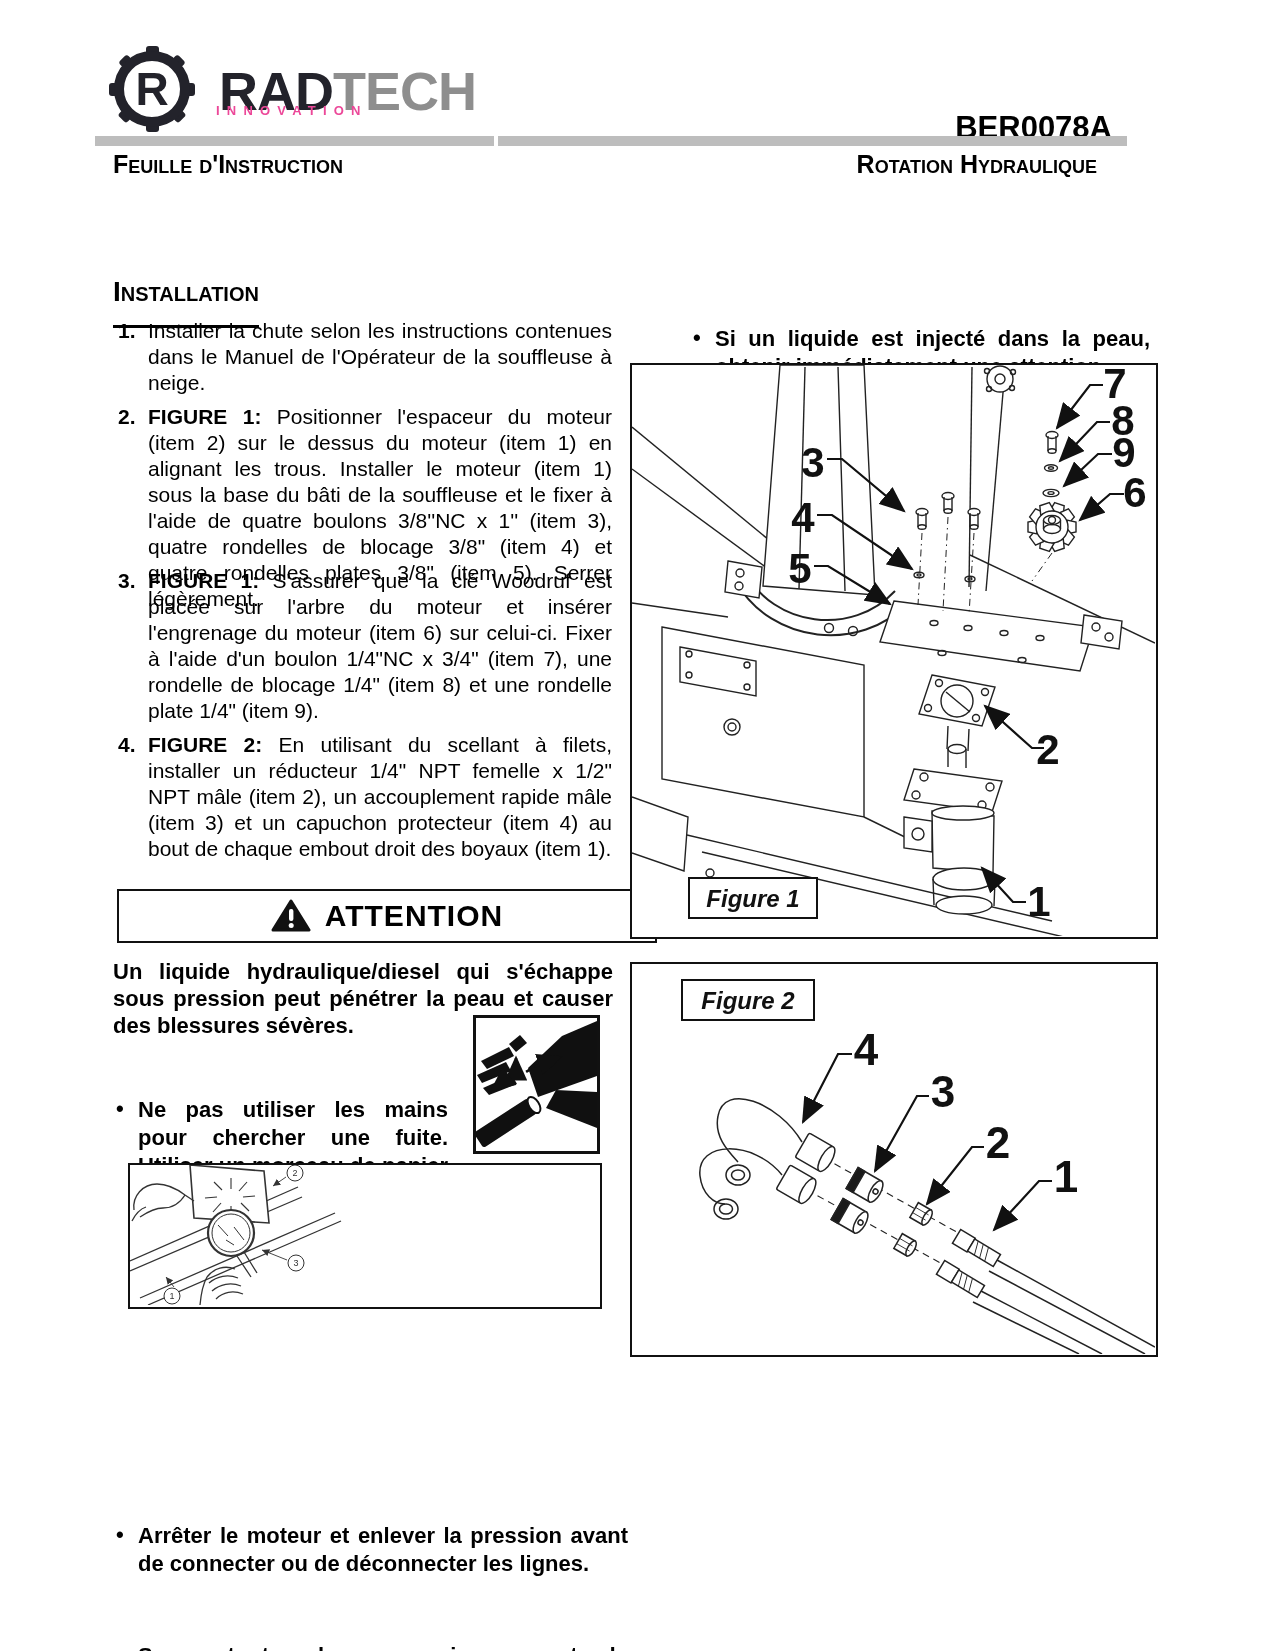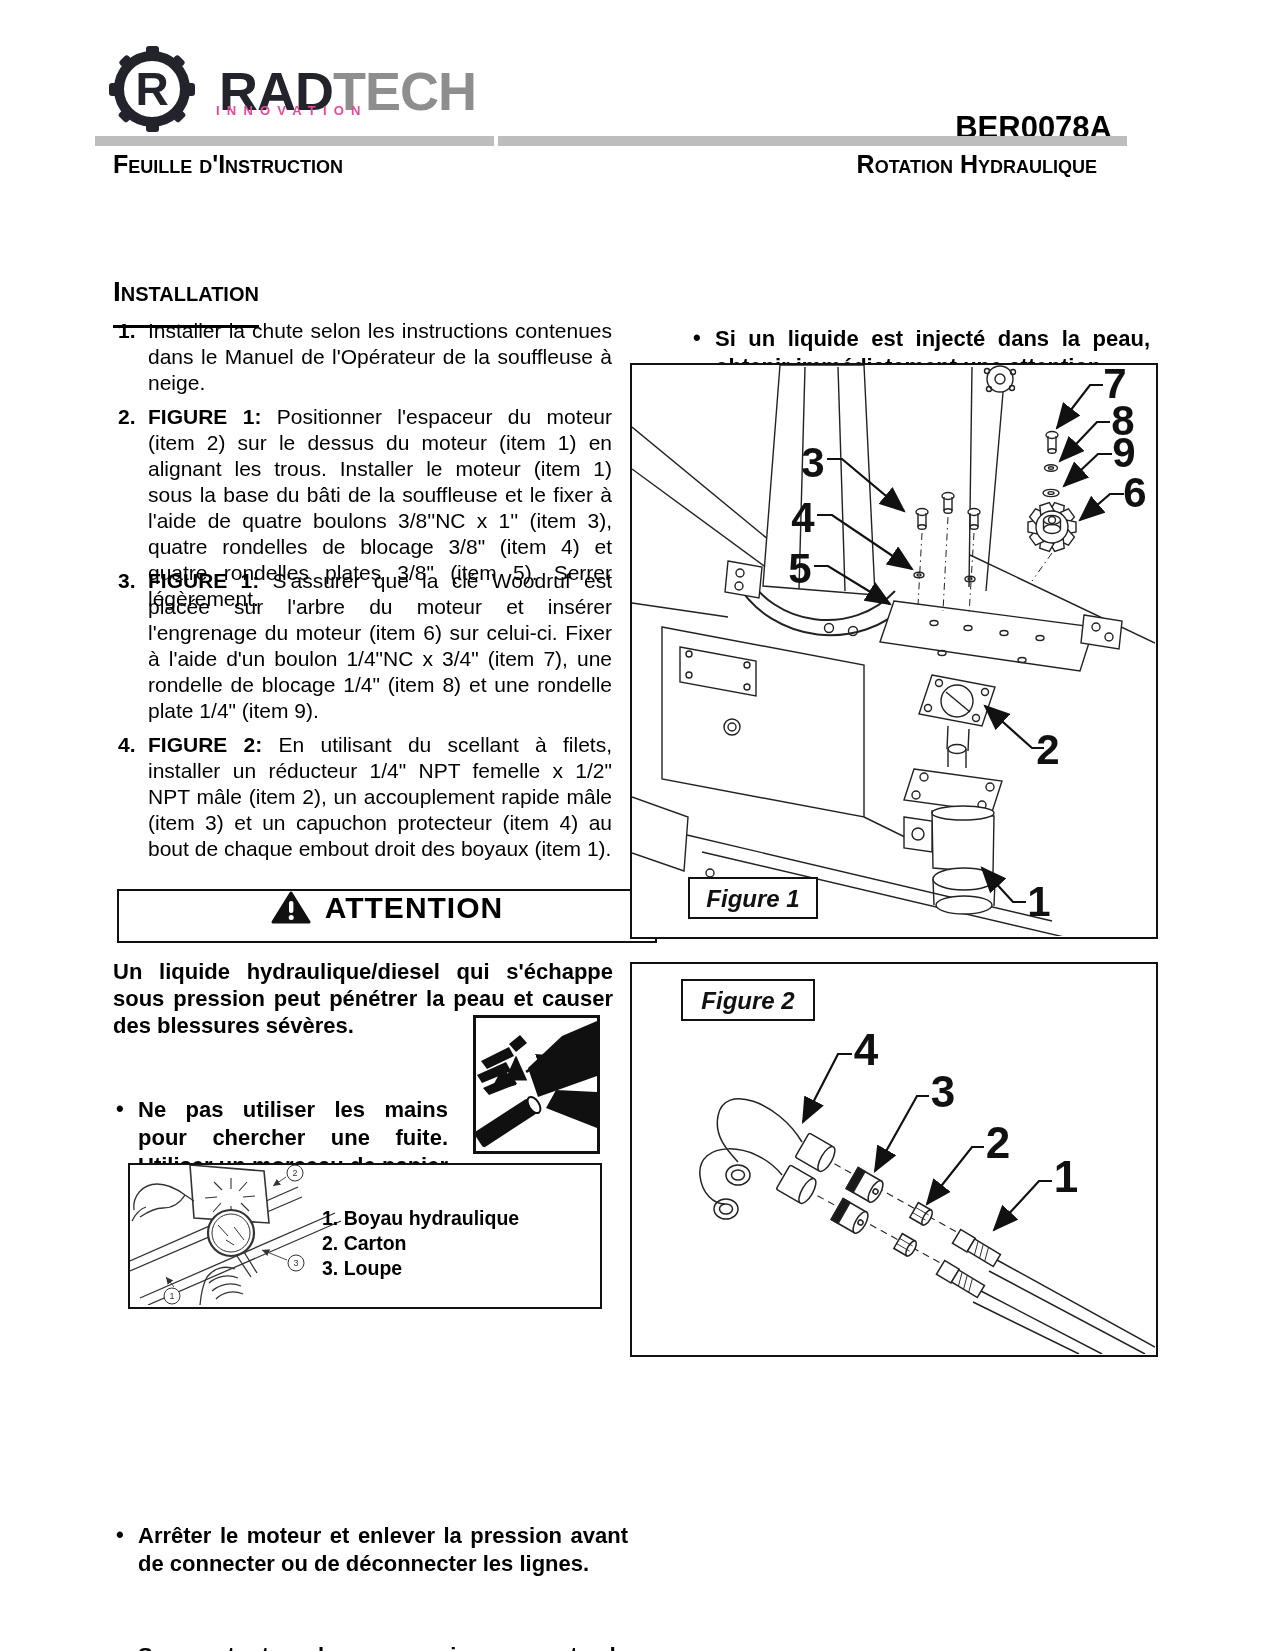--- a/index.html
+++ b/index.html
@@ -31,21 +31,21 @@
   
   .bullet-item{position:relative;padding-left:22px;font-weight:bold;text-align:justify;}
   .dot{position:absolute;left:0;top:-1px;}
   .safety-note{left:693px;top:325px;width:435px;font-size:22px;line-height:28px;z-index:1;}
   
   .figbox{background:#fff;border:2px solid #111;z-index:2;box-sizing:border-box;}
   .fig1{left:630px;top:363px;width:528px;height:576px;}
   .fig2{left:630px;top:962px;width:528px;height:395px;}
   
   .warn-box{left:117px;top:889px;width:540px;height:54px;border:2px solid #111;box-sizing:border-box;
-            display:flex;justify-content:center;gap:14px;}
+            display:flex;align-items:center;justify-content:center;gap:14px;}
   .warn-title{font-size:30px;font-weight:bold;letter-spacing:1px;}
   .warn-intro{left:113px;top:958px;width:500px;font-size:22px;line-height:27px;font-weight:bold;text-align:justify;}
   .no-hands{left:116px;top:1040px;width:332px;font-size:22px;line-height:28px;box-sizing:border-box;}
   .hand-img{left:473px;top:1015px;width:127px;height:139px;border:3px solid #111;box-sizing:border-box;background:#fff;}
   .leak-box{left:128px;top:1163px;width:474px;height:146px;border:2px solid #111;box-sizing:border-box;background:#fff;}
   .legend{left:322px;top:1206px;font-size:19.5px;line-height:25px;font-weight:bold;}
   .b2{left:116px;top:1326px;width:512px;font-size:22px;line-height:28px;box-sizing:border-box;}
   .b3{left:116px;top:1390px;width:512px;font-size:22px;line-height:28px;box-sizing:border-box;}
   
   .footer{right:123px;top:1514px;text-align:right;font-size:20px;line-height:29px;}
@@ -433,25 +433,20 @@
         <circle cx="42" cy="131" r="8" stroke-width="1" fill="#fff"></circle>
       </g>
       <g font-family="Liberation Sans, sans-serif" font-size="9" fill="#333" text-anchor="middle">
         <text x="165" y="11">2</text>
         <text x="166" y="101">3</text>
         <text x="42" y="134">1</text>
       </g>
     </svg>
   </div>
 
-  <div class="abs legend">
-    <div>1. Boyau hydraulique</div>
-    <div>2. Carton</div>
-    <div>3. Loupe</div>
-  </div>
 
   <div class="abs b2 bullet-item">
     <span class="dot">•</span>
     <span>Arrêter le moteur et enlever la pression avant de connecter ou de déconnecter les lignes.</span>
   </div>
   <div class="abs b3 bullet-item">
     <span class="dot">•</span>
     <span>Serrer toutes les connexions avant de démarrer le moteur ou de remettre la pression sur les lignes.</span>
   </div>
 

